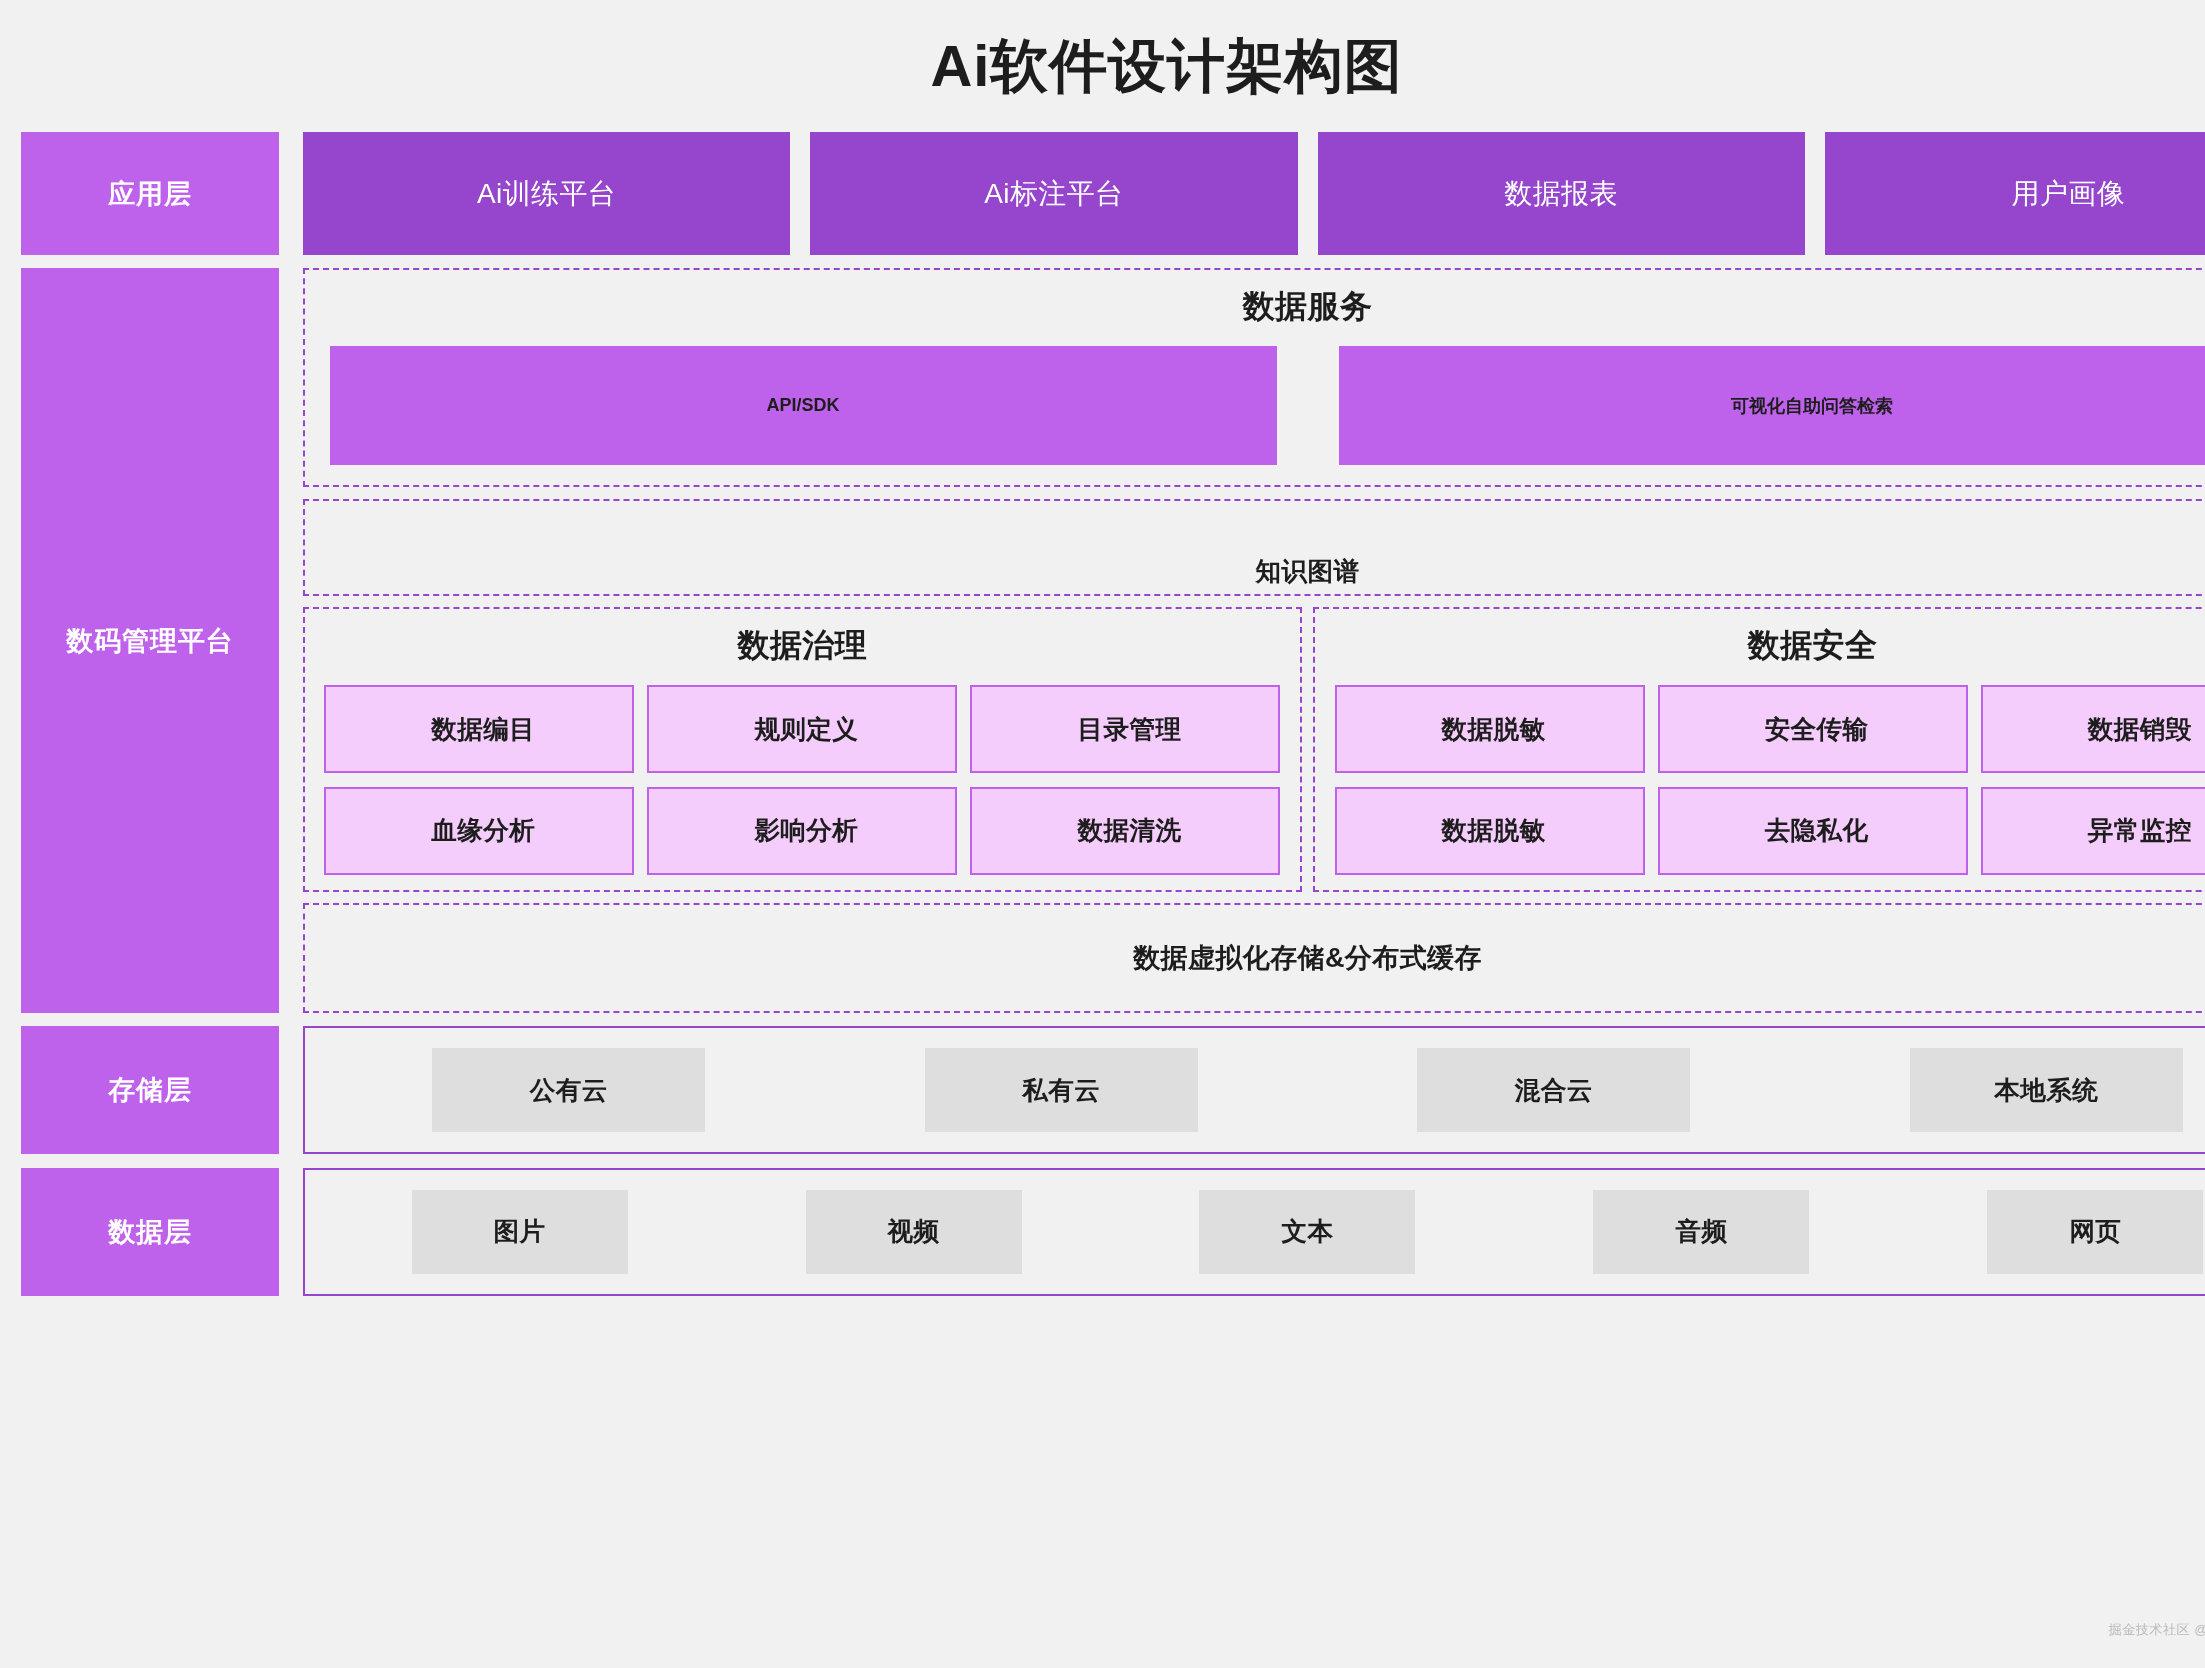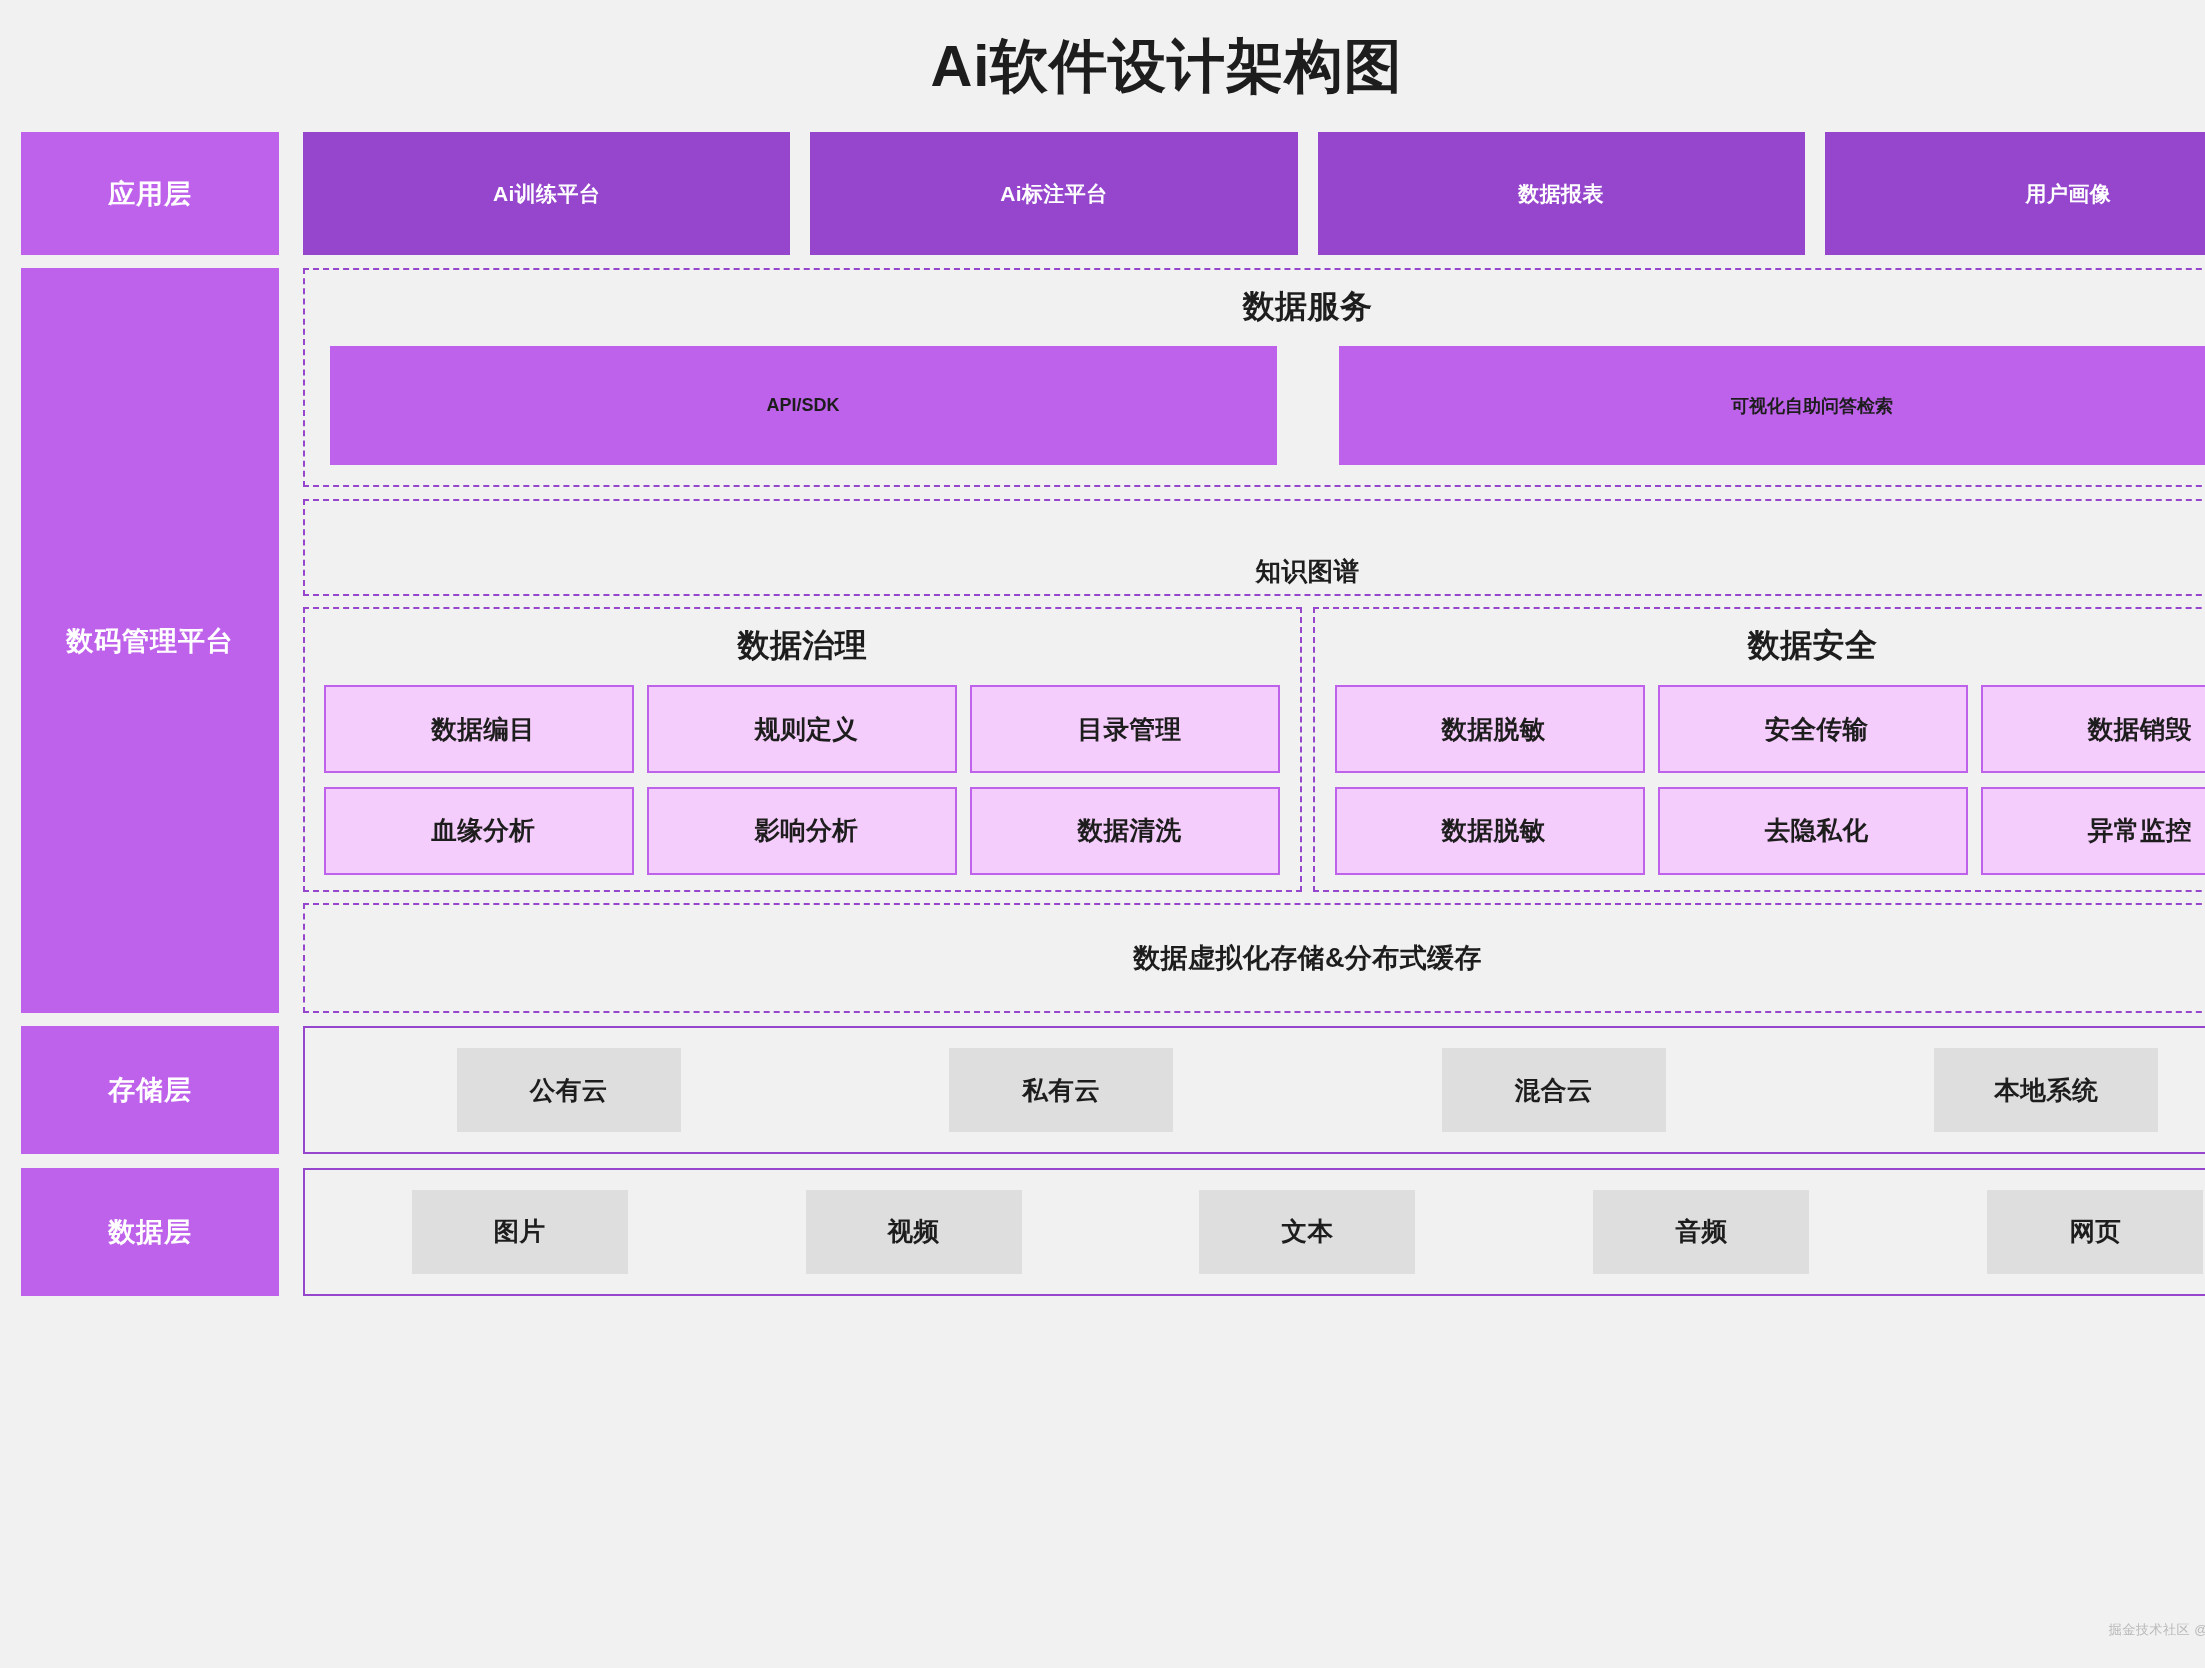--- a/index.html
+++ b/index.html
@@ -68,22 +68,22 @@
     gap: 20px;
     margin-left: 24px;
   }
   .app-box {
     flex: 1 1 0;
     background: #9546cc;
     color: #ffffff;
     display: flex;
     align-items: center;
     justify-content: center;
-    font-size: 21px;
-    font-weight: 700;
+    font-size: 28px;
+    font-weight: 400;
     letter-spacing: 0.4px;
   }
 
   
   .platform-row {
     align-items: stretch;
     margin-bottom: 13.2px;
   }
   .platform-spine {
     flex: 0 0 258px;
@@ -212,21 +212,21 @@
     background: #dedede;
     color: #1d1d1d;
     font-size: 25.6px;
     font-weight: 700;
     display: flex;
     align-items: center;
     justify-content: center;
     height: 84px;
     letter-spacing: 0.4px;
   }
-  .storage-row .gray-box { width: 224px; }
+  .storage-row .gray-box { width: 273px; }
   .data-row   .gray-box { width: 216px; }
 
   
   .watermark {
     position: absolute;
     right: 53px;
     bottom: 29px;
     font-size: 13.2px;
     color: #b9b9b9;
     letter-spacing: 0.4px;

